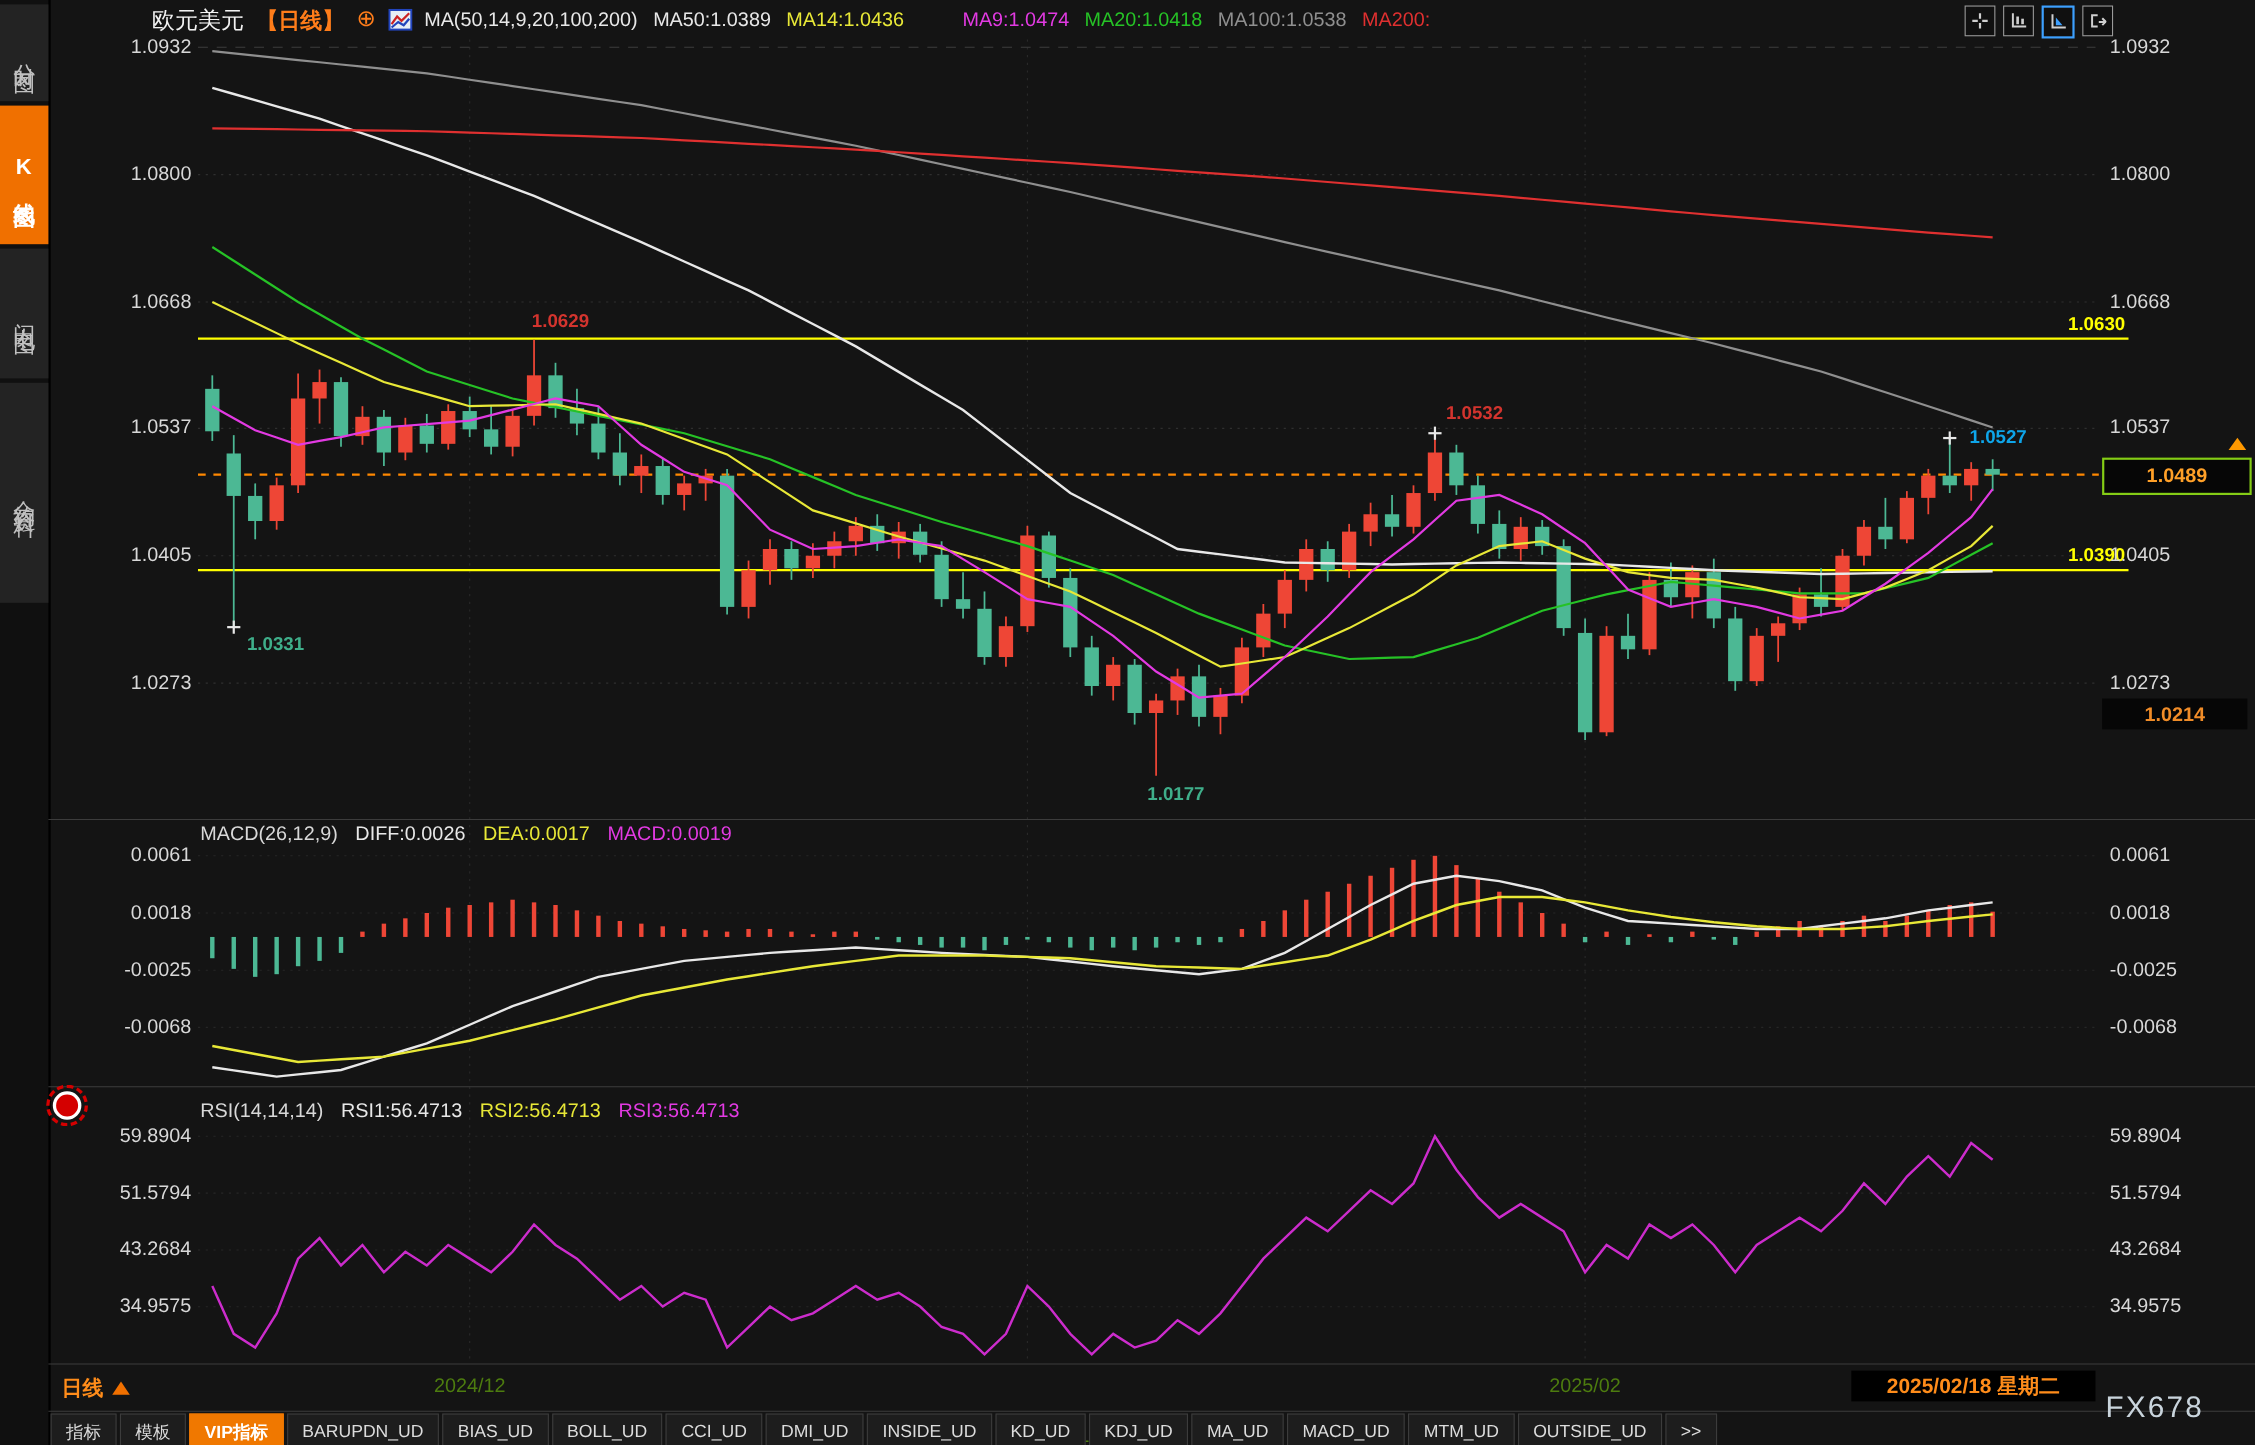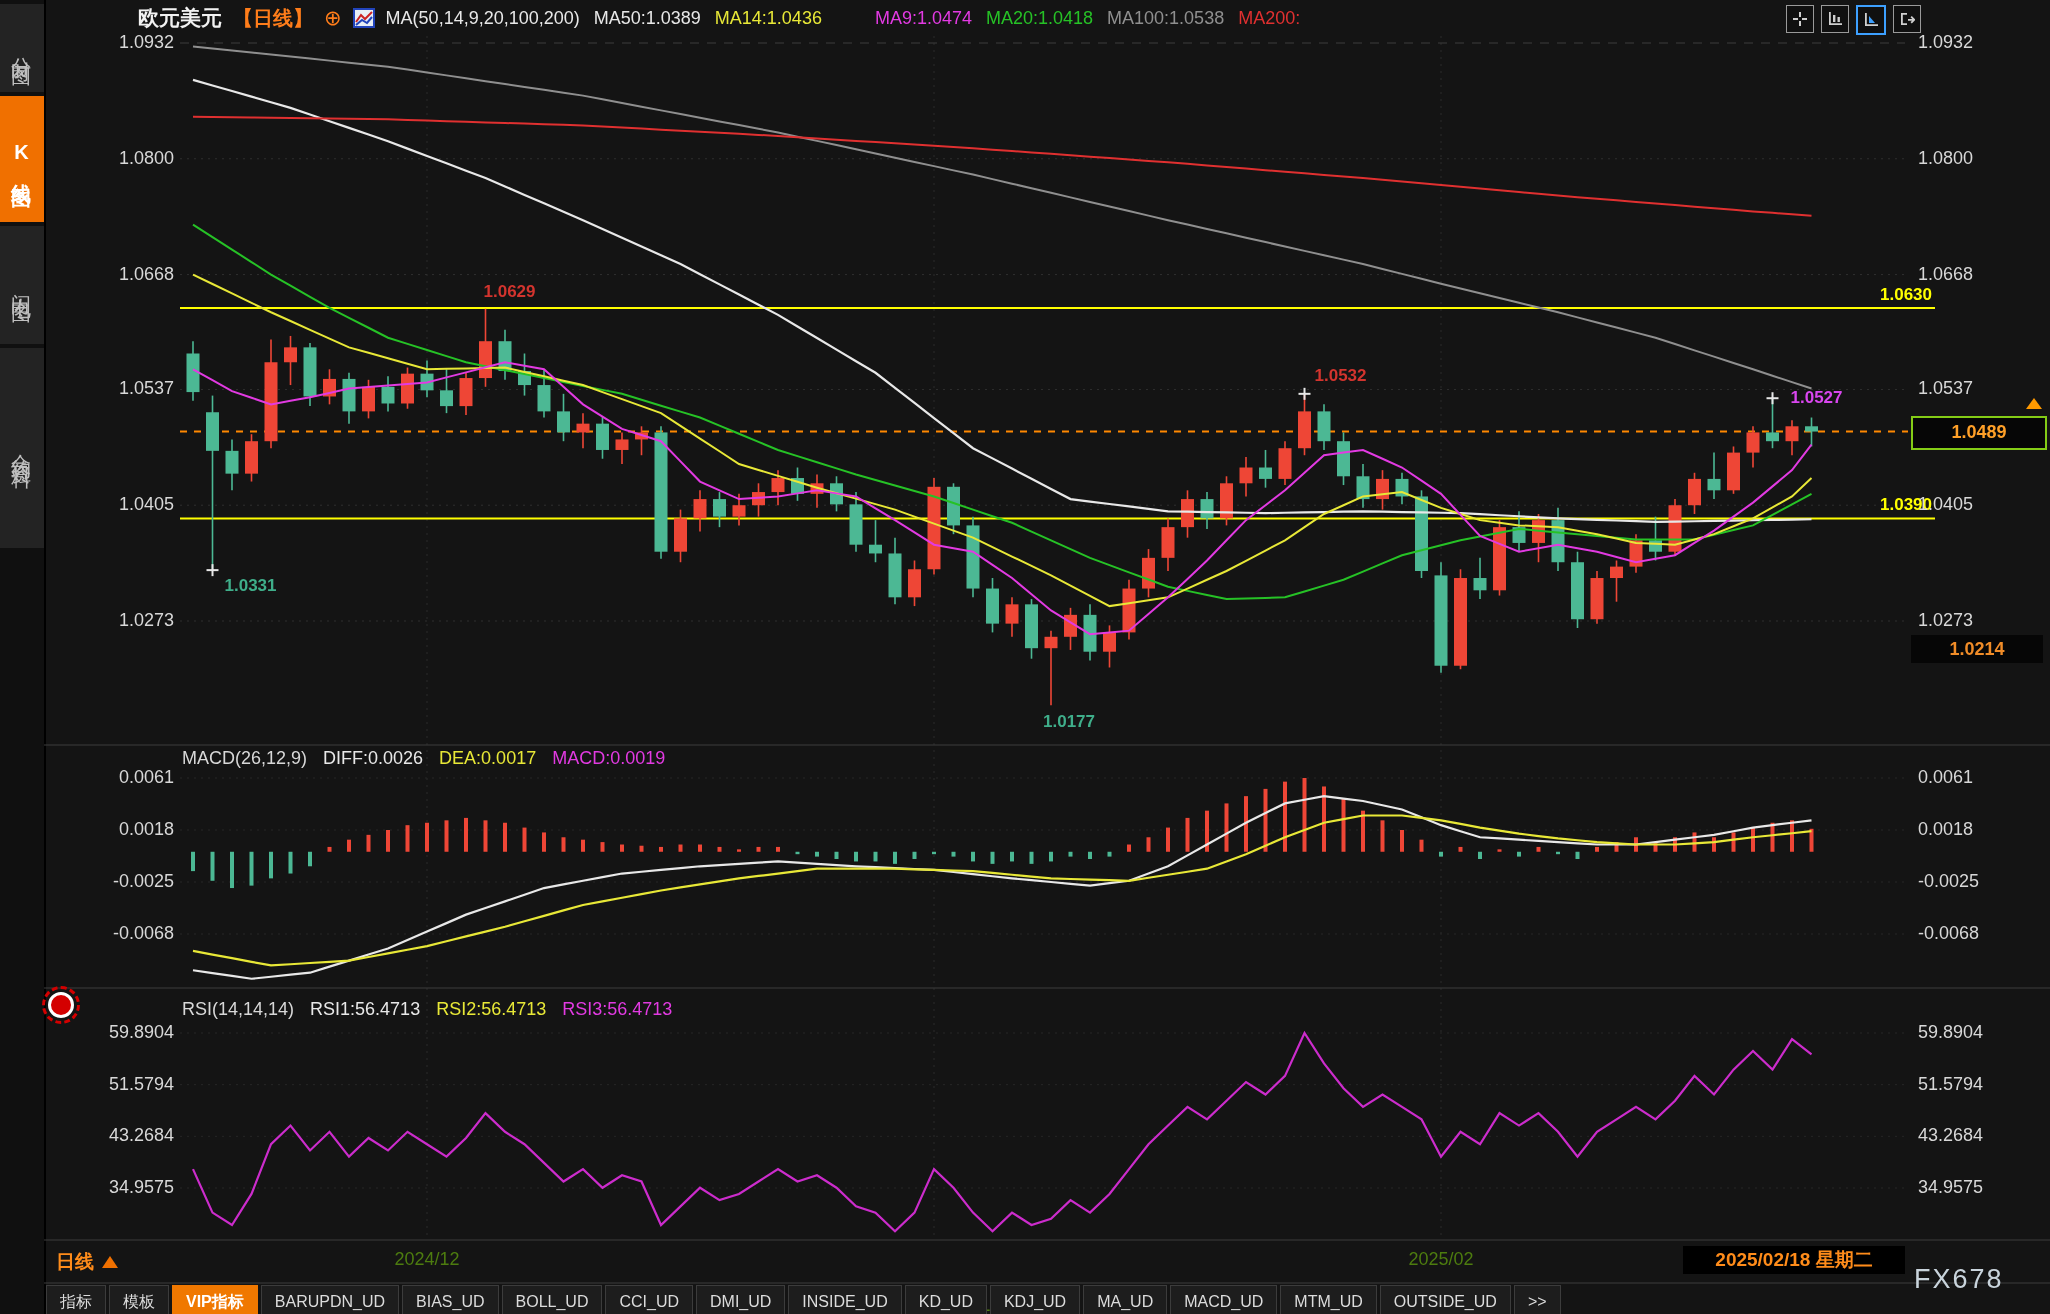--- a/index.html
+++ b/index.html
@@ -6,21 +6,21 @@
   #app{position:relative;width:2050px;height:1314px;background:#141414;overflow:hidden;
        font-family:"Liberation Sans","DejaVu Sans",sans-serif;}
   
   #sidebar{position:absolute;left:0;top:0;width:44px;height:1314px;background:#101010;border-right:2px solid #000;}
   .side-item{position:absolute;left:0;width:44px;background:#232323;color:#c0c0c0;
              writing-mode:vertical-rl;text-orientation:upright;text-align:center;
              font-size:20px;letter-spacing:5px;display:flex;align-items:center;justify-content:center;cursor:pointer;}
   .side-item.active{background:#f07000;color:#fff;font-weight:bold;}
   
   #header{position:absolute;left:138px;top:2px;height:32px;display:flex;align-items:center;gap:11px;white-space:nowrap;z-index:6;}
-  #symbol{color:#f2f2f2;font-size:21px;font-weight:bold;}
+  #symbol{color:#f2f2f2;font-size:21px;font-weight:normal;}
   #period-tag{color:#ff7d1a;font-size:20px;font-weight:bold;}
   #circle-plus{color:#ff7d1a;font-size:21px;line-height:22px;cursor:pointer;}
   .ma-part{font-size:18px;}
   #toolbar{position:absolute;left:1786px;top:5px;display:flex;gap:7px;z-index:6;}
   .tool-btn{width:26px;height:26px;border:1px solid #9a9a9a;display:flex;align-items:center;justify-content:center;cursor:pointer;background:#101010;}
   .tool-btn.active{border:2px solid #3da0ff;}
   
   #chart-svg{position:absolute;left:0;top:0;z-index:1;}
   #labels-layer{position:absolute;left:0;top:0;width:2050px;height:1314px;z-index:4;pointer-events:none;}
   .tick{position:absolute;font-size:18px;color:#d8d8d8;width:86px;}
@@ -434,21 +434,21 @@
       <div class="tick left" style="top: 1073.67px; left: 88px;">51.5794</div>
       <div class="tick right" style="top: 1073.67px; left: 1918px;">51.5794</div>
       <div class="tick left" style="top: 1125.33px; left: 88px;">43.2684</div>
       <div class="tick right" style="top: 1125.33px; left: 1918px;">43.2684</div>
       <div class="tick left" style="top: 1177px; left: 88px;">34.9575</div>
       <div class="tick right" style="top: 1177px; left: 1918px;">34.9575</div>
       <div class="anno" style="left: 224.5px; top: 576.129px; color: rgb(63, 174, 138);">1.0331</div>
       <div class="anno" style="left: 483.5px; top: 281.757px; color: rgb(211, 52, 46);">1.0629</div>
       <div class="anno" style="left: 1043px; top: 712.2px; color: rgb(63, 174, 138);">1.0177</div>
       <div class="anno" style="left: 1314.5px; top: 365.835px; color: rgb(211, 52, 46);">1.0532</div>
-      <div class="anno" style="left: 1790.5px; top: 388.22px; color: #d946ef;">1.0527</div>
+      <div class="anno" style="left: 1790.5px; top: 388.22px; color: #0ea5e9;">1.0527</div>
       <div class="price-box" style="top: 415.549px;">1.0489</div>
       <div id="price-arrow" style="top: 397.549px;"></div>
       <div class="low-box" style="top: 635px;">1.0214</div>
       <div class="pane-label" style="left: 182px; top: 748px;">
         <span style="color: rgb(216, 216, 216);">MACD(26,12,9)</span>
         <span style="color: rgb(232, 232, 232);">DIFF:0.0026</span>
         <span style="color: rgb(232, 232, 55);">DEA:0.0017</span>
         <span style="color: rgb(226, 58, 226);">MACD:0.0019</span>
       </div>
       <div class="pane-label" style="left: 182px; top: 999px;">

